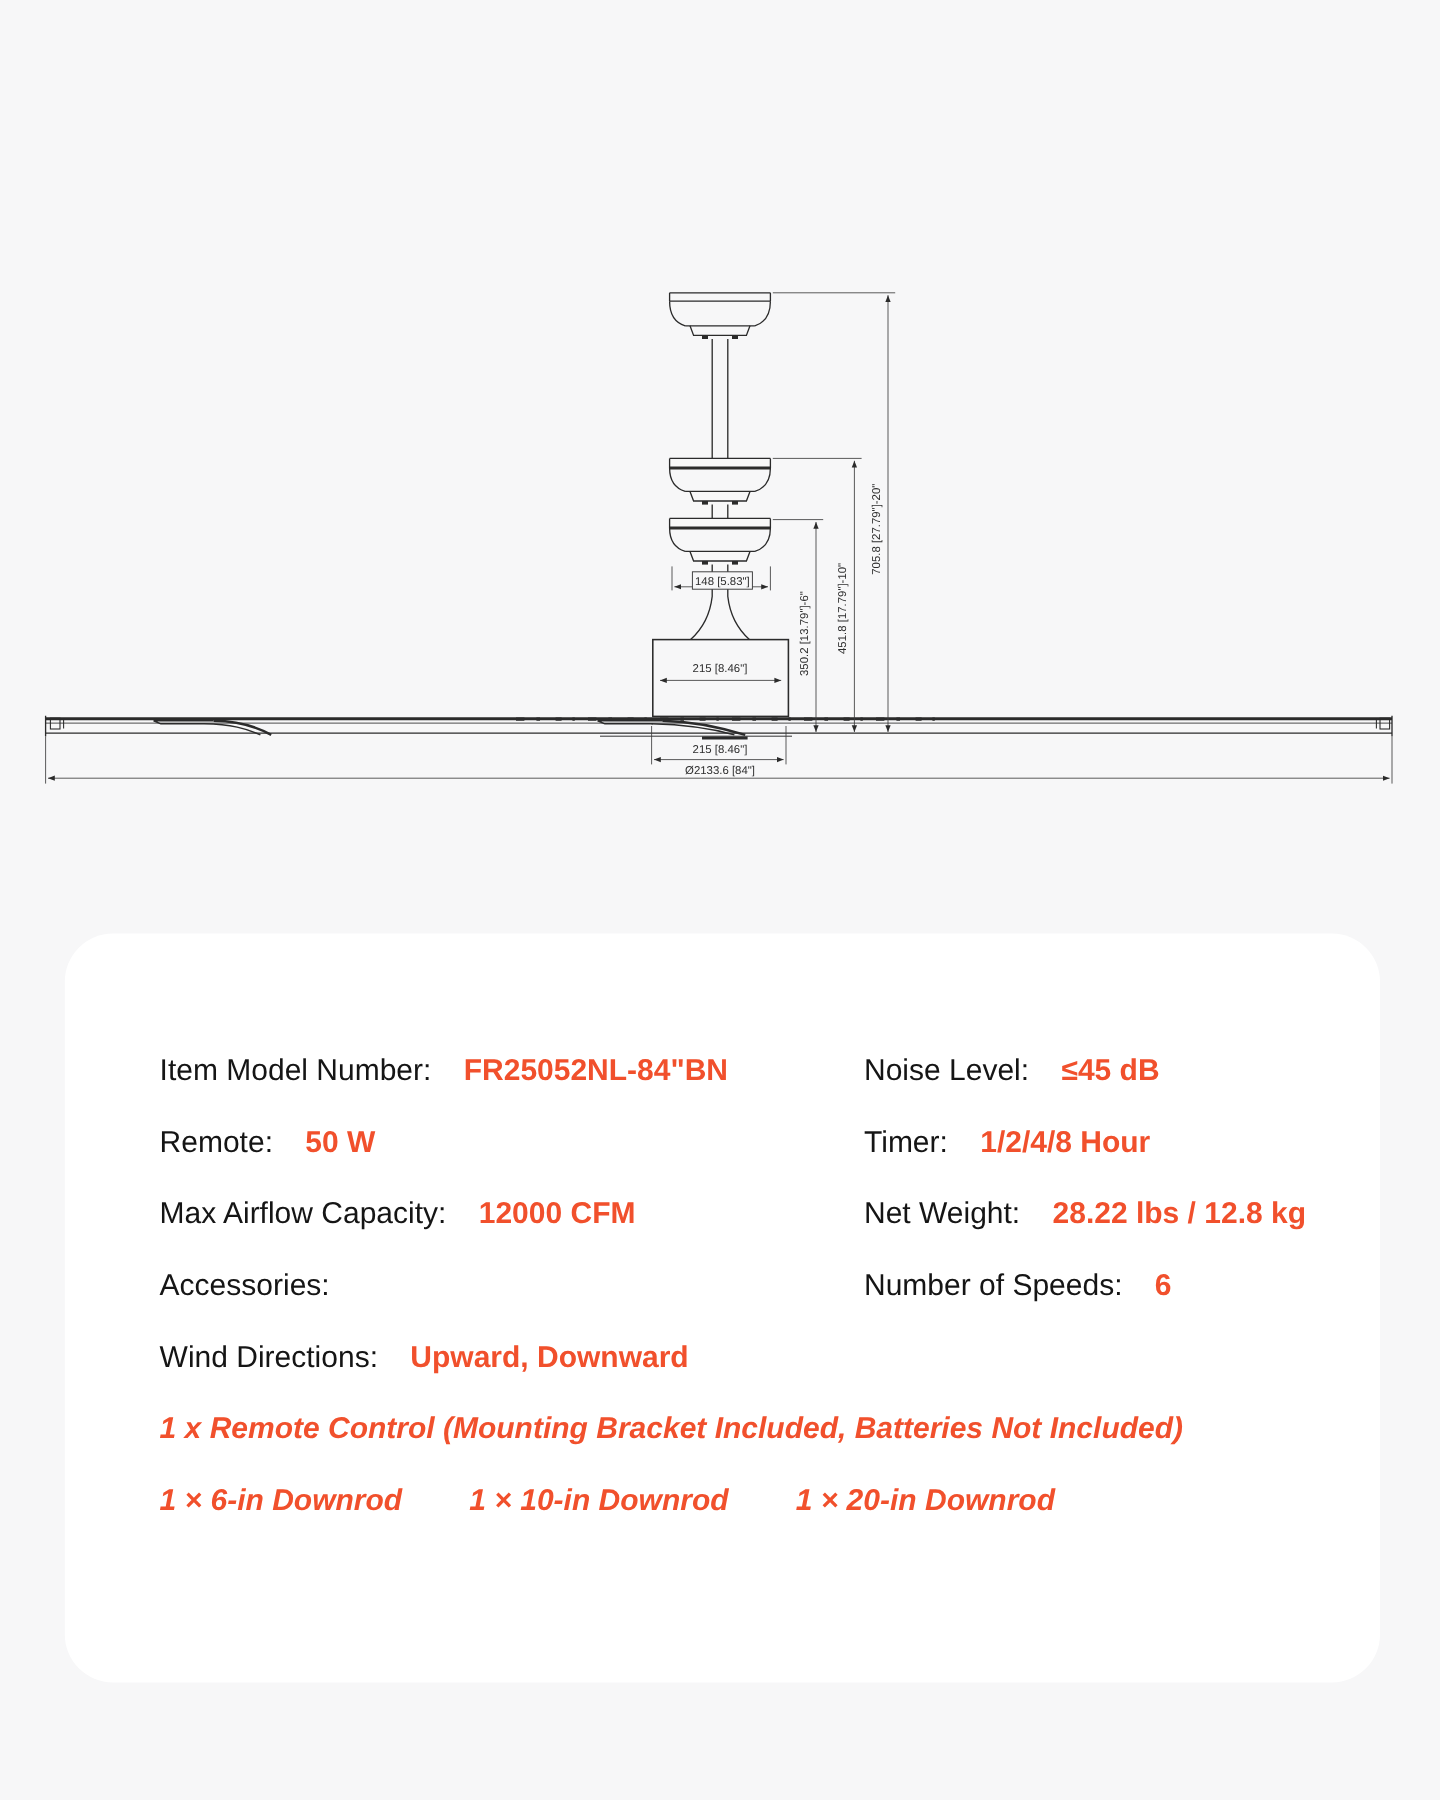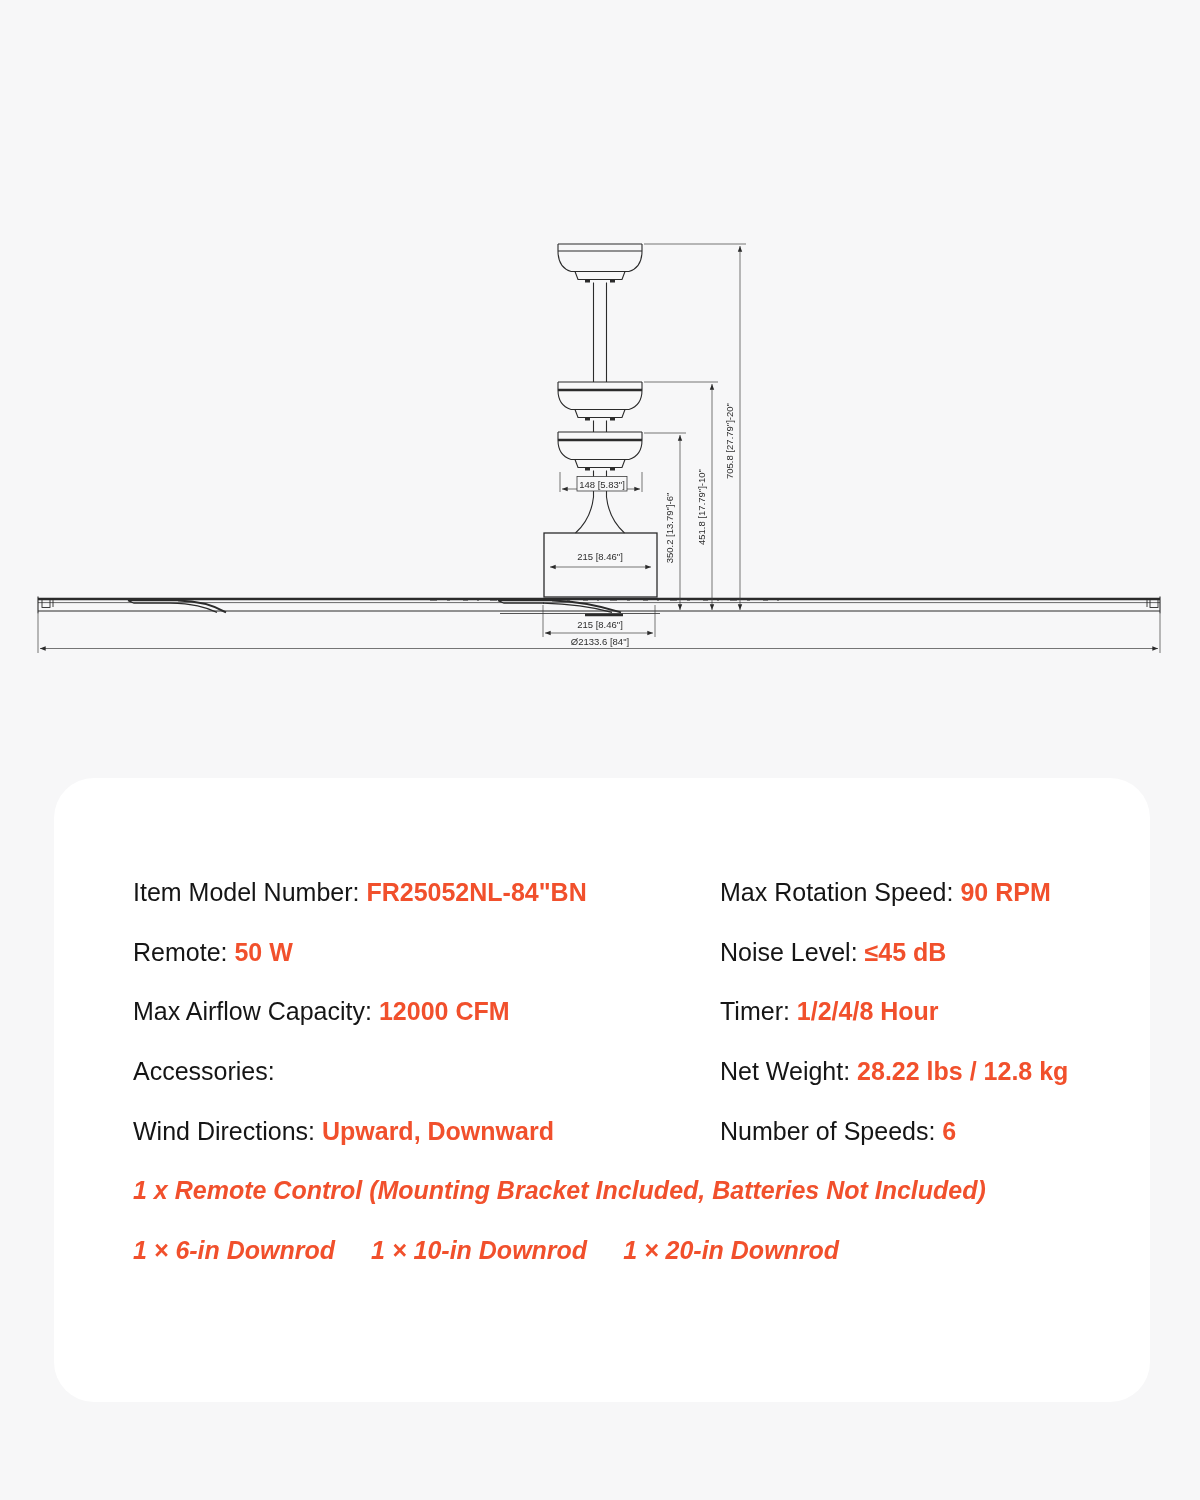--- a/index.html
+++ b/index.html
@@ -12,21 +12,21 @@
   .drawing-wrap{position:absolute;left:0;top:0;width:1200px;height:700px;}
   svg text{font-family:"Liberation Sans", sans-serif;fill:#2e2e2e;}
   .dim-text{font-size:9.5px;}
   .spec-card{
     position:absolute;left:54px;top:778px;width:1096px;height:624px;
     background:#ffffff;border-radius:40px;
   }
   .col{position:absolute;top:85px;}
   .col-left{left:79px;width:980px;}
   .col-right{left:666px;width:420px;}
-  .row{height:59.6px;display:flex;align-items:center;white-space:pre;}
+  .row{height:59.6px;display:flex;align-items:center;white-space:pre;gap:20px;}
   .lbl{font-size:25px;font-weight:500;color:#151515;}
   .val{font-size:25px;font-weight:700;color:#F1502C;}
   .acc-line{font-size:25px;font-weight:700;color:#F1502C;font-style:italic;}
   .downrod{margin-right:36px;text-align:right;}
 </style>
 </head>
 <body>
 
 <div class="drawing-wrap">
 <svg width="1200" height="700" viewBox="0 0 1200 700">
@@ -153,23 +153,20 @@
     </div>
     <div class="row">
       <span class="acc-line downrod">1 × 6-in Downrod</span>
       <span class="acc-line downrod">1 × 10-in Downrod</span>
       <span class="acc-line">1 × 20-in Downrod</span>
     </div>
   </div>
 
   <div class="col col-right">
     <div class="row">
-      <span class="lbl">Max Rotation Speed: </span><span class="val">90 RPM</span>
-    </div>
-    <div class="row">
       <span class="lbl">Noise Level: </span><span class="val">≤45 dB</span>
     </div>
     <div class="row">
       <span class="lbl">Timer: </span><span class="val">1/2/4/8 Hour</span>
     </div>
     <div class="row">
       <span class="lbl">Net Weight: </span><span class="val">28.22 lbs / 12.8 kg</span>
     </div>
     <div class="row">
       <span class="lbl">Number of Speeds: </span><span class="val">6</span>

